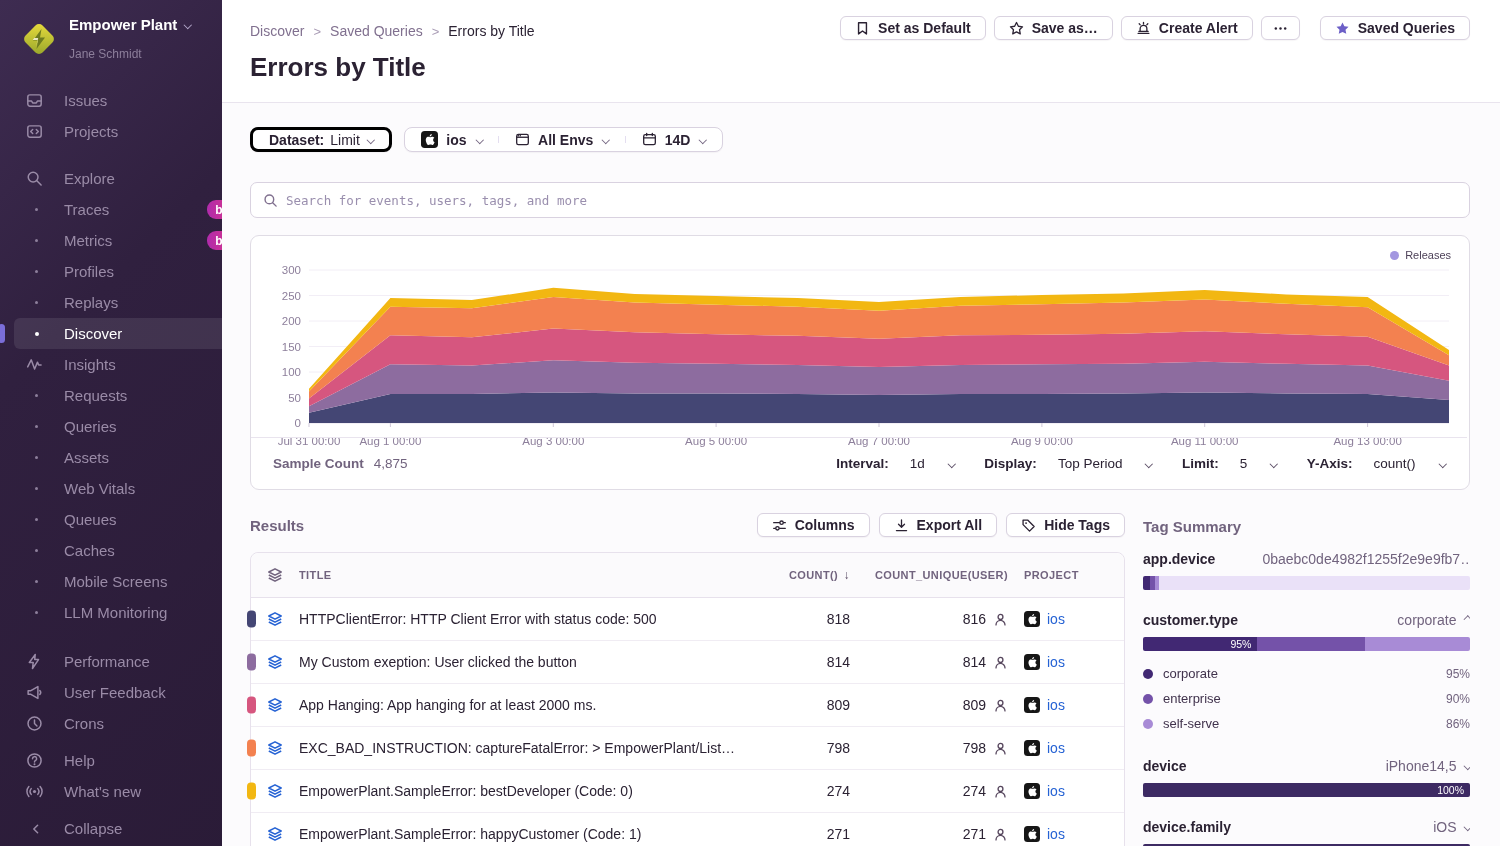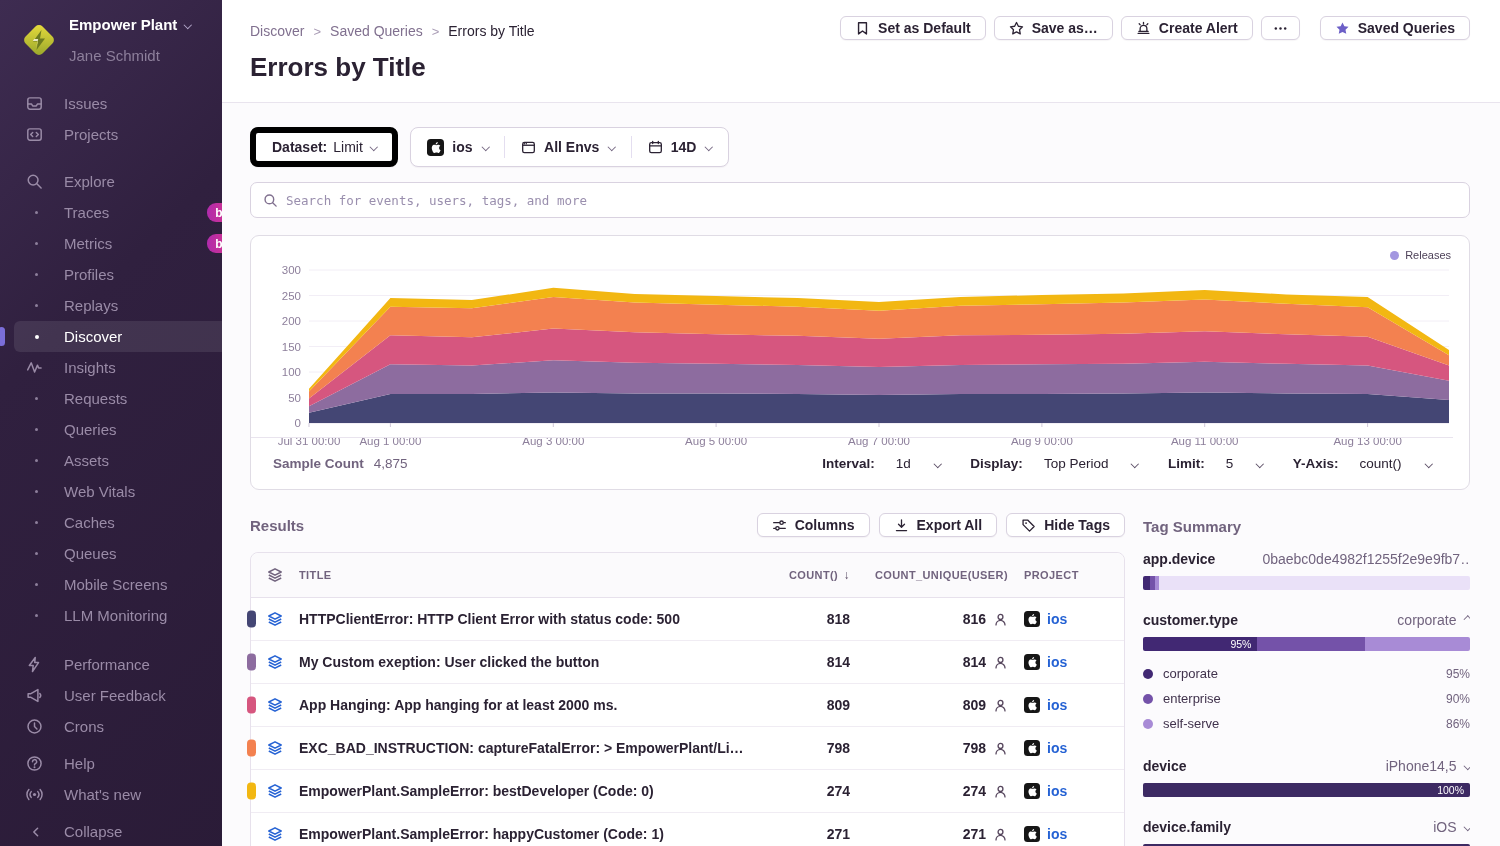--- a/index.html
+++ b/index.html
@@ -7,21 +7,21 @@
     font-family:"Liberation Sans", sans-serif; color:#2b2233; }
   .app { position:relative; width:1500px; height:846px; }
 
   
   .sidebar { position:absolute; left:0; top:0; width:266px; height:846px;
     background:linear-gradient(135deg,#3e2c51 0%,#30203f 35%,#2a1b37 100%);
     color:#9a8ba7; display:flex; flex-direction:column; }
   .sb-head { display:flex; align-items:center; gap:11px; padding:16px 14px 10px 20px; }
   .sb-logo { width:38px; height:38px; flex:none; }
   .sb-org-name { color:#fff; font-weight:700; font-size:15px; display:flex; align-items:center; }
-  .sb-user { color:#8d7f9b; font-size:15px; margin-top:14px; }
+  .sb-user { color:#8d7f9b; font-size:12px; margin-top:14px; }
   .nav { flex:1; padding:0 14px; }
   .nav-group { margin-top:14px; }
   .nav-group.g2 { margin-top:16px; }
   .nav-group.g3 { margin-top:18px; }
   .nav-group.g4 { margin-top:6px; }
   .nav-item { position:relative; display:flex; align-items:center; height:31px;
     padding-left:12px; border-radius:6px; font-size:15px; color:#9a8ba7; cursor:pointer; }
   .nav-item .slot { width:38px; flex:none; display:flex; align-items:center; }
   .nav-item .dot { width:3px; height:3px; border-radius:50%; background:#8d7f9b; margin-left:9px; }
   .nav-item .lbl { flex:1; white-space:nowrap; }
@@ -52,21 +52,21 @@
   .ptitle { position:absolute; left:28px; top:52px; font-size:26px; font-weight:700; color:#2b2233; }
   .toolbar { position:absolute; right:30px; top:16px; display:flex; align-items:center; gap:8px; }
   .btn { height:24px; background:#fff; border:1px solid #d9d2e0; border-radius:6px;
     display:inline-flex; align-items:center; gap:8px; padding:0 14px; font-size:14px;
     font-weight:700; color:#2b2233; cursor:pointer; box-shadow:0 1px 1px rgba(43,34,51,.04); }
   .btn.icon-only { padding:0 11px; }
   .gap12 { width:4px; }
 
   
   .filters { position:absolute; left:28px; top:127px; display:flex; gap:12px; }
-  .fbtn { height:40px; background:#fff; border:6px solid #000000; border-radius:8px;
+  .fbtn { height:25px; background:#fff; border:3px solid #000000; border-radius:8px;
     display:flex; align-items:center; padding:0 16px; font-size:14px; cursor:pointer;
     box-shadow:0 1px 1px rgba(43,34,51,.04); }
   .fbtn b { margin-right:6px; }
   .fgroup { display:flex; align-items:stretch; background:#fff; border:1px solid #d9d2e0;
     border-radius:8px; box-shadow:0 1px 1px rgba(43,34,51,.04); }
   .fseg { display:flex; align-items:center; gap:8px; padding:0 16px; font-size:14px;
     font-weight:700; cursor:pointer; }
   .fdiv { width:1px; background:#e4def0; margin:8px 0; }
   .fchev { color:#71637e; margin-left:2px; }
 
@@ -78,41 +78,41 @@
   .search input::placeholder { color:#9a8fae; }
 
   
   .chart-panel { position:absolute; left:28px; top:235px; width:1220px; height:255px;
     background:#fff; border:1px solid #e0dce5; border-radius:9px; }
   .legend { position:absolute; top:13px; right:18px; display:flex; align-items:center; gap:6px;
     font-size:11px; color:#4d4158; }
   .legend .ldot { width:9px; height:9px; border-radius:50%; }
   .chart-svg { position:absolute; left:10px; top:22px; }
   .ax { font-size:11.5px; fill:#8d7f9b; font-family:"Liberation Sans", sans-serif; }
-  .chart-foot { position:absolute; left:0; right:16px; bottom:0; height:52px; border-top:1px solid #e9e4ee;
+  .chart-foot { position:absolute; left:0; right:2px; bottom:0; height:52px; border-top:1px solid #e9e4ee;
     display:flex; align-items:center; padding:0 22px; font-size:13.5px; color:#71637e; }
   .sc-label { font-weight:700; margin-right:10px; }
   .cf-right { margin-left:auto; display:flex; align-items:center; gap:30px; }
   .cf-item { display:flex; align-items:center; gap:21px; color:#2b2233; cursor:pointer; }
   .cf-item b { font-weight:700; }
   .cf-item .chev { color:#584a63; margin-left:3px; }
 
   
   .results-bar { position:absolute; left:28px; top:513px; width:875px; display:flex; align-items:center; }
   .results-title { font-size:15px; font-weight:700; color:#71637e; }
   .rbtns { margin-left:auto; display:flex; gap:9px; }
 
   
   .table { position:absolute; left:28px; top:552px; width:875px; background:#fff;
     border:1px solid #e7e1ec; border-radius:8px 8px 0 0; }
   .thead { display:flex; align-items:center; height:45px; background:#fbfafc;
     border-bottom:1px solid #e7e1ec; border-radius:8px 8px 0 0; font-size:11px; font-weight:700;
     letter-spacing:.4px; color:#71637e; }
   .trow { position:relative; display:flex; align-items:center; height:43px; font-size:14px;
-    border-bottom:1px solid #f0ecf3; background:#fff;font-weight:bold; }
+    border-bottom:1px solid #f0ecf3; background:#fff; }
   .c-icon { width:48px; flex:none; display:flex; justify-content:center; }
   .c-title { flex:1; overflow:hidden; white-space:nowrap; text-overflow:ellipsis; padding-right:10px; }
   .c-count { width:105px; flex:none; text-align:right; padding-right:14px; }
   .c-uniq { width:160px; flex:none; display:flex; align-items:center; justify-content:flex-end; gap:7px; padding-right:16px; }
   .c-proj { width:100px; flex:none; display:flex; align-items:center; gap:7px; }
   .proj-link { color:#2562d4; cursor:pointer; }
   .chip { position:absolute; left:-4px; top:50%; transform:translateY(-50%); width:9px; height:17px; border-radius:4px; }
   .sort-arrow { font-weight:700; color:#584a63; margin-left:2px; font-size:12px; }
 
   
@@ -255,27 +255,27 @@
           <div class="nav-item">
             <span class="slot icn">
               <span class="dot"></span>
             </span>
             <span class="lbl">Web Vitals</span>
           </div>
           <div class="nav-item">
             <span class="slot icn">
               <span class="dot"></span>
             </span>
+            <span class="lbl">Queues</span>
+          </div>
+          <div class="nav-item">
+            <span class="slot icn">
+              <span class="dot"></span>
+            </span>
             <span class="lbl">Caches</span>
-          </div>
-          <div class="nav-item">
-            <span class="slot icn">
-              <span class="dot"></span>
-            </span>
-            <span class="lbl">Queues</span>
           </div>
           <div class="nav-item">
             <span class="slot icn">
               <span class="dot"></span>
             </span>
             <span class="lbl">Mobile Screens</span>
           </div>
           <div class="nav-item">
             <span class="slot icn">
               <span class="dot"></span>

